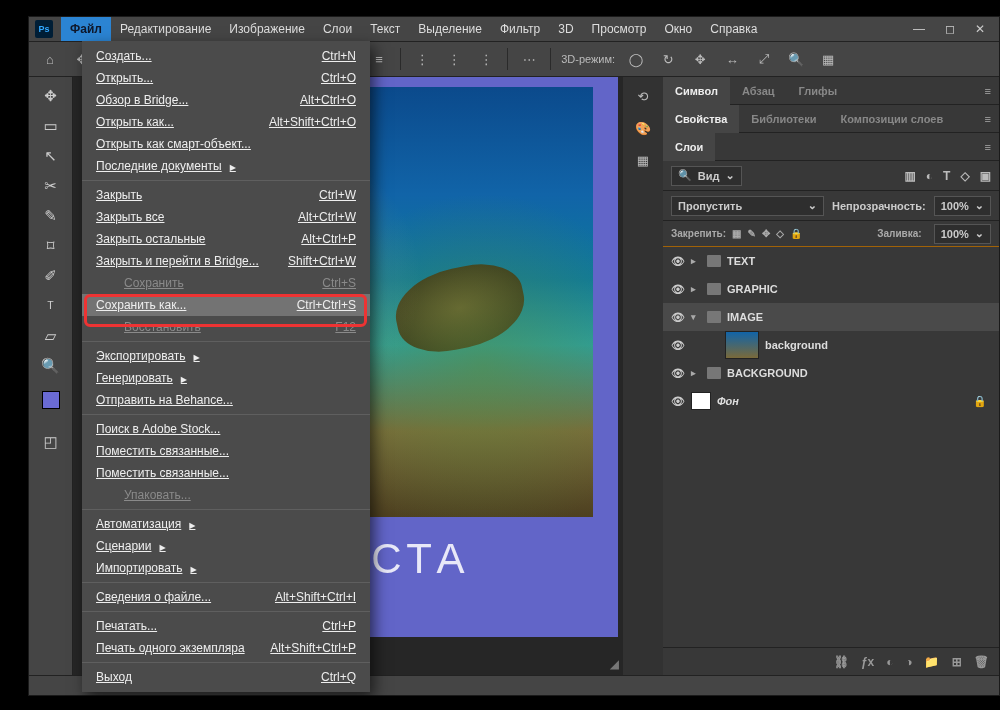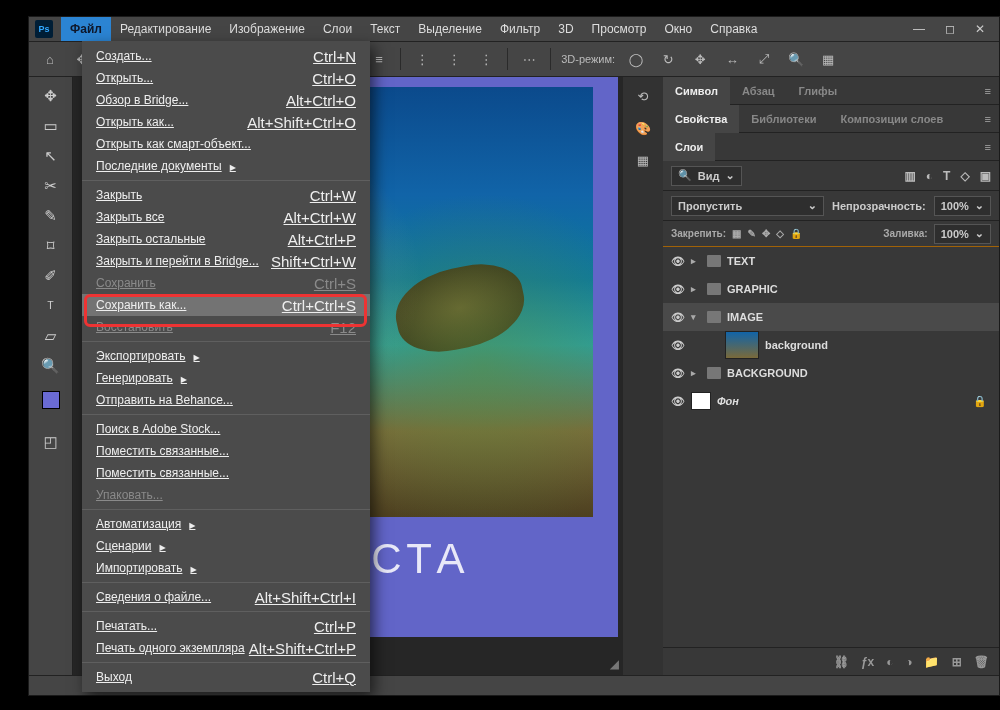--- a/index.html
+++ b/index.html
@@ -29,40 +29,40 @@
 .panels{width:336px;background:#383838;display:flex;flex-direction:column;font-size:11px;color:#ccc;font-weight:bold;}
 .tabrow{height:28px;display:flex;align-items:center;border-bottom:1px solid #222;background:#383838;}
 .ptab{padding:0 12px;height:28px;display:flex;align-items:center;color:#888;cursor:default;}
 .ptab.act{background:#454545;color:#eee;}
 .spacer{flex:1;}
 .burger{padding:0 8px;color:#aaa;}
 .layer-bar{height:30px;display:flex;align-items:center;gap:8px;padding:0 8px;border-bottom:1px solid #222;}
 .dd{background:#2e2e2e;border:1px solid #555;height:20px;display:flex;align-items:center;padding:0 6px;gap:6px;font-size:11px;color:#ccc;}
 .li-icons{margin-left:auto;display:flex;gap:10px;color:#bbb;font-size:12px;}
 .lock-bar{height:26px;display:flex;align-items:center;padding:0 8px;gap:6px;font-size:10px;color:#aaa;border-bottom:1px solid #a16207;}
-.lock-bar .r{margin-left:auto;display:flex;align-items:center;gap:6px;}
+.lock-bar .r{margin-left:auto;display:flex;align-items:center;gap:12px;}
 .layers{flex:1;background:#383838;overflow:auto;}
 .layer{height:28px;display:flex;align-items:center;padding-left:8px;gap:6px;color:#ddd;}
 .layer.sel{background:#4a4a4a;}
 .eye{width:14px;text-align:center;color:#ccc;}
 .chev{width:10px;color:#aaa;font-size:9px;}
 .fold{width:14px;height:12px;background:#777;border-radius:1px;}
 .thumb{width:34px;height:28px;background:linear-gradient(#1164a8,#7a6a3a);border:1px solid #222;}
 .bgthumb{width:20px;height:18px;background:#fff;border:1px solid #222;}
 .italic{font-style:italic;}
 .lock{margin-left:auto;margin-right:12px;color:#aaa;}
 .panel-footer{height:28px;border-top:1px solid #222;display:flex;align-items:center;justify-content:flex-end;gap:12px;padding:0 10px;color:#999;font-size:12px;}
 .statusbar{position:absolute;left:0;right:0;bottom:0;height:20px;background:#454545;border-top:1px solid #222;display:flex;align-items:center;font-size:10px;color:#bbb;padding-left:70px;}
 .statusbar .z{margin-right:18px;}
 
 .dropdown { position:absolute; left:53px; top:24px; width:288px; background:#4b4b4b; box-shadow:4px 6px 14px rgba(0,0,0,.6); z-index:50; font-size:12px; color:#eee; padding:4px 0;}
 .mi{height:22px;display:flex;align-items:center;padding:0 14px;justify-content:space-between;cursor:default;text-decoration:underline;}
 .mi.hl{background:#737373;}
-.mi.dis{color:#8a8a8a;}
-.mi .sub{font-size:15px;color:inherit;}
+.mi.dis{color:#8a8a8a;margin-left:28px;}
+.mi .sub{font-size:12px;color:inherit;}
 .msep{height:1px;background:#5f5f5f;margin:3px 0;}
 .arrow::after{content:"▶";font-size:8px;margin-left:8px;}
 .redbox{position:absolute;left:55px;top:277px;width:283px;height:33px;border:3px solid #e33;border-radius:6px;z-index:60;pointer-events:none;}
 </style>
 </head>
 <body>
 
 <div class="app">
 
   <div class="menubar">

